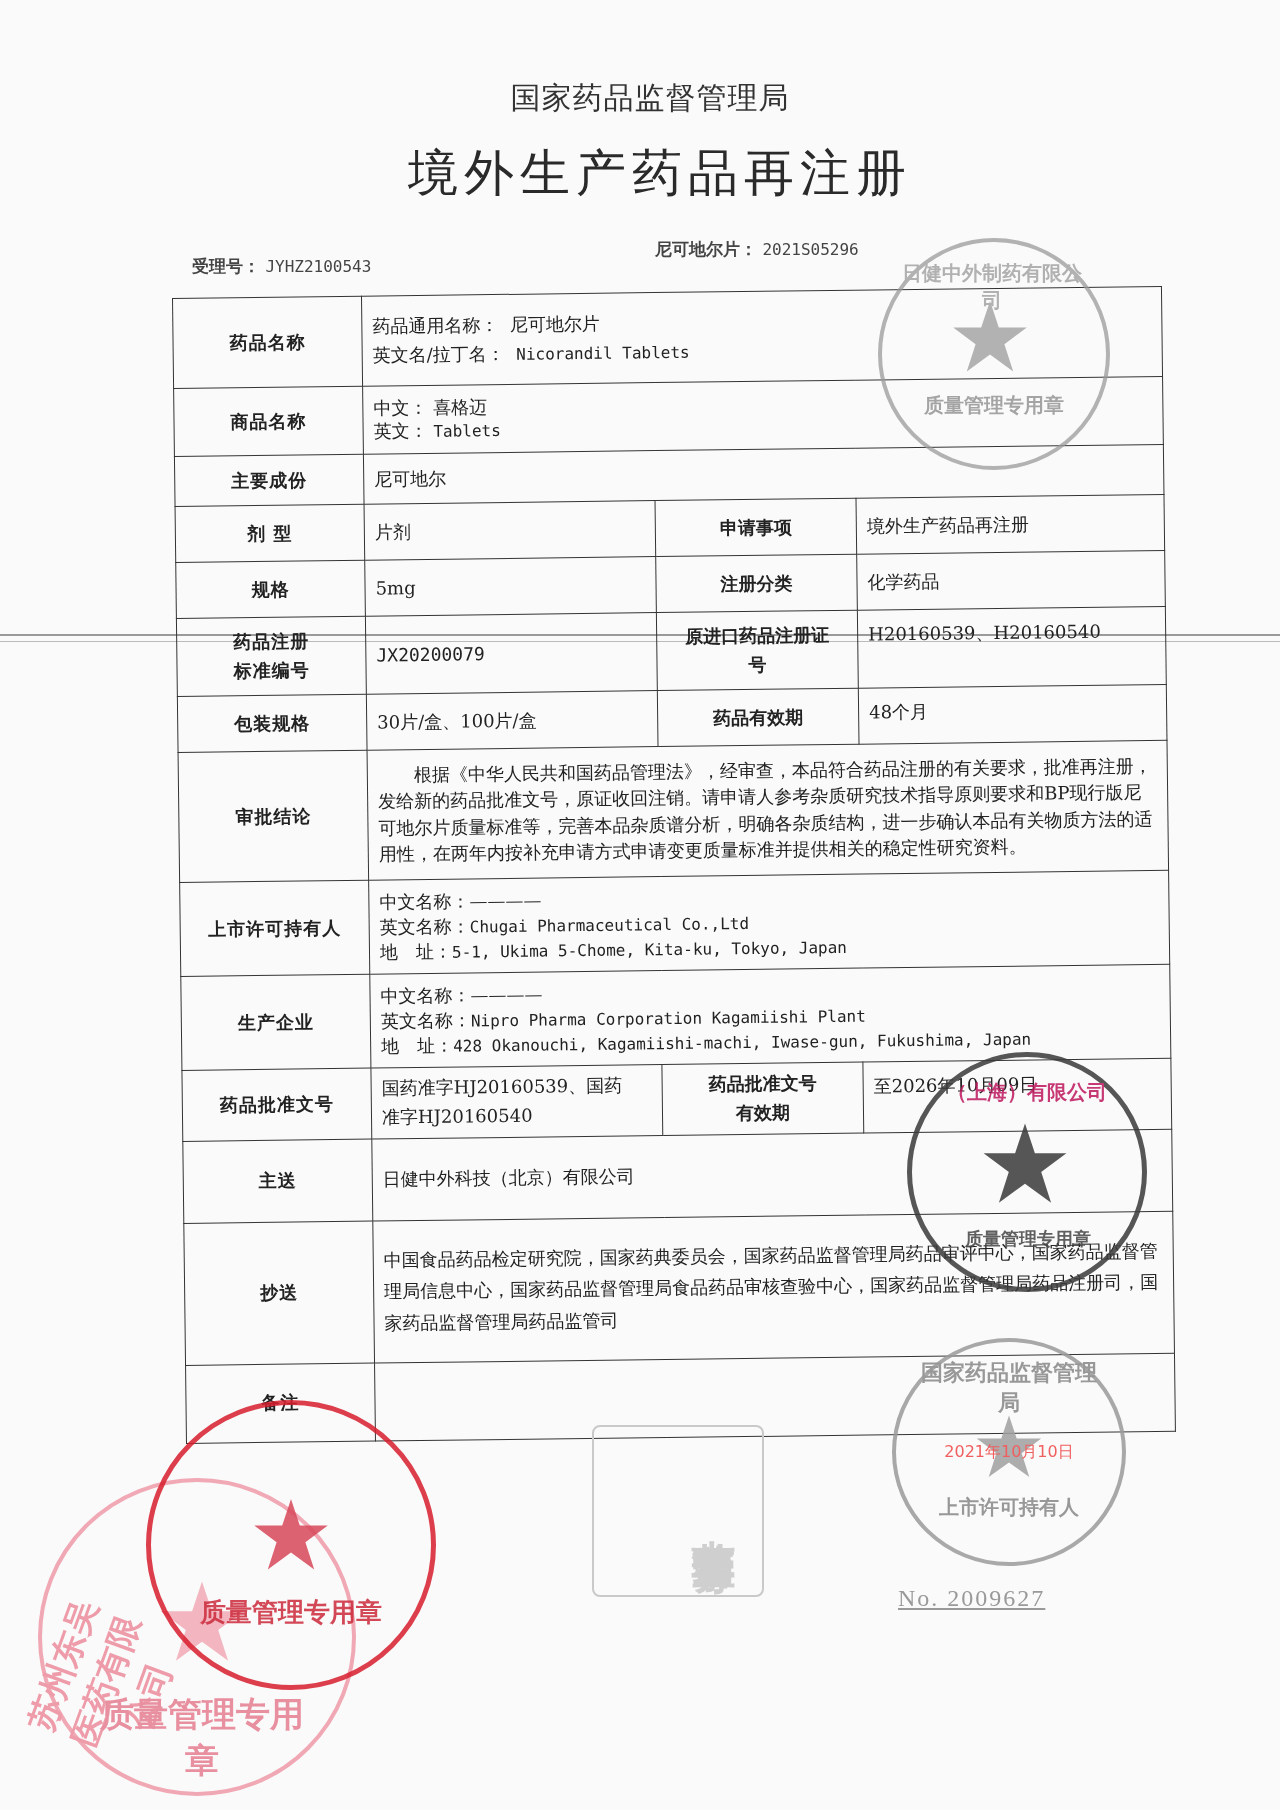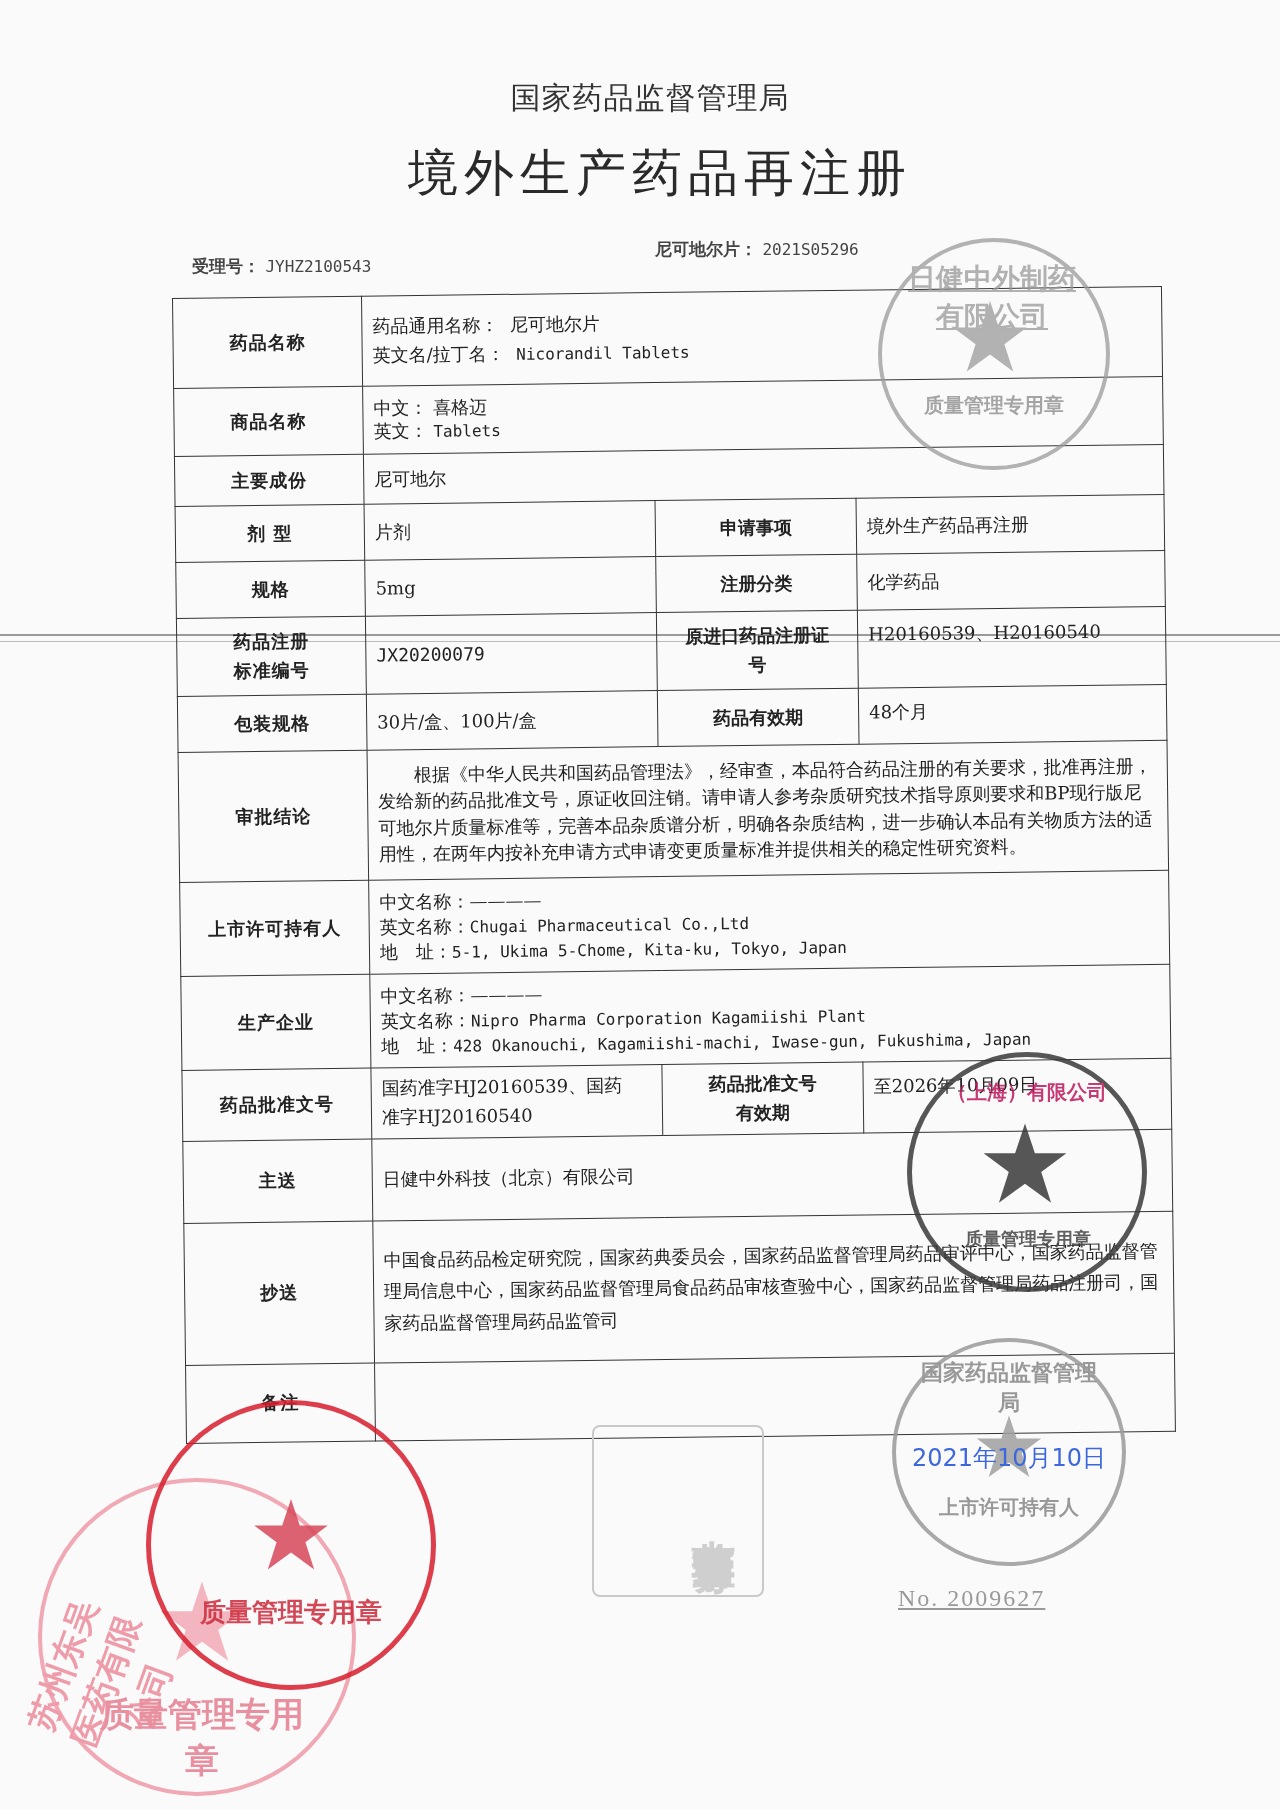--- a/index.html
+++ b/index.html
@@ -143,38 +143,38 @@
     <td class="h">备注</td>
     <td colspan="3"></td>
   </tr>
 </tbody>
   </table>
 
 <div class="stamp" style="left:878px;top:238px;width:224px;height:224px;border:4px solid #9a9a9a;opacity:0.75;">
   <svg class="star" width="80" height="80" viewBox="0 0 100 100" style="left:68px;top:55px;">
     <polygon points="50,5 61,38 96,38 68,59 79,93 50,72 21,93 32,59 4,38 39,38" fill="#9a9a9a"></polygon>
   </svg>
-  <div class="stamp-ring-text" style="top:18px;left:20px;width:180px;font-size:28px;color:#999;text-decoration:underline;">日健中外制药有限公司</div>
+  <div class="stamp-ring-text" style="top:18px;left:20px;width:180px;font-size:20px;color:#999;">日健中外制药有限公司</div>
   <div class="stamp-ring-text" style="top:150px;left:22px;width:180px;font-size:20px;color:#888;">质量管理专用章</div>
 </div>
 
 <div class="stamp" style="left:907px;top:1052px;width:230px;height:230px;border:5px solid #3a3a3a;opacity:0.85;">
   <svg class="star" width="90" height="90" viewBox="0 0 100 100" style="left:68px;top:62px;">
     <polygon points="50,5 61,38 96,38 68,59 79,93 50,72 21,93 32,59 4,38 39,38" fill="#3a3a3a"></polygon>
   </svg>
   <div class="stamp-ring-text" style="top:22px;left:30px;width:170px;font-size:20px;color:#be185d;">（上海）有限公司</div>
   <div class="stamp-ring-text" style="top:170px;left:26px;width:180px;font-size:18px;color:#444;">质量管理专用章</div>
 </div>
 
 <div class="stamp" style="left:892px;top:1338px;width:226px;height:220px;border:4px solid #9a9a9a;opacity:0.85;">
   <svg class="star" width="70" height="70" viewBox="0 0 100 100" style="left:78px;top:70px;">
     <polygon points="50,5 61,38 96,38 68,59 79,93 50,72 21,93 32,59 4,38 39,38" fill="#a0a0a0"></polygon>
   </svg>
   <div class="stamp-ring-text" style="top:16px;left:18px;width:190px;font-size:22px;color:#888;">国家药品监督管理局</div>
-  <div class="stamp-ring-text" style="top:100px;left:10px;width:206px;font-size:24px;color:#1d4ed8;font-family:'DejaVu Sans',sans-serif;font-weight:normal;">2021年10月10日</div>
+  <div class="stamp-ring-text" style="top:100px;left:10px;width:206px;font-size:16px;color:#ef4444;font-family:'DejaVu Sans',sans-serif;font-weight:normal;">2021年10月10日</div>
   <div class="stamp-ring-text" style="top:152px;left:18px;width:190px;font-size:20px;color:#888;">上市许可持有人</div>
 </div>
 
 <div class="seal-square" style="left:592px;top:1425px;width:168px;height:168px;">
   <div style="position:absolute;inset:12px;color:#cfcfcf;font-size:44px;line-height:72px;writing-mode:vertical-rl;text-align:center;font-weight:bold;letter-spacing:2px;">中药监管事务</div>
 </div>
 
 <div class="serial" style="left:898px;top:1585px;">No. 2009627</div>
 
 <div class="stamp" style="left:38px;top:1478px;width:310px;height:310px;border:4px solid #ef9aa8;opacity:0.85;">

